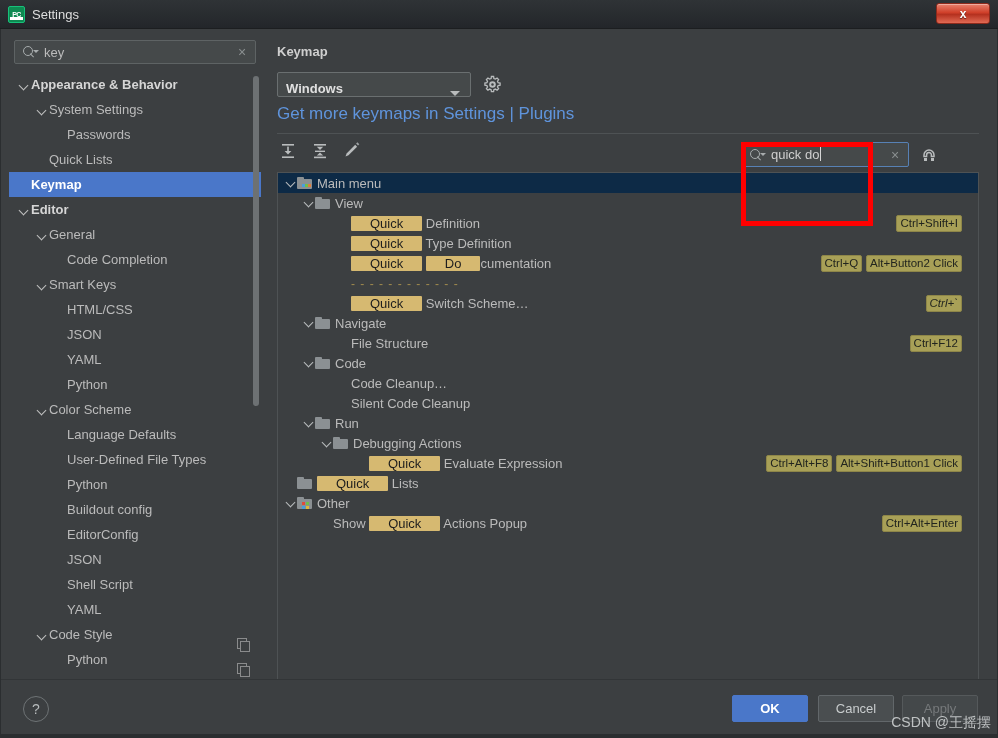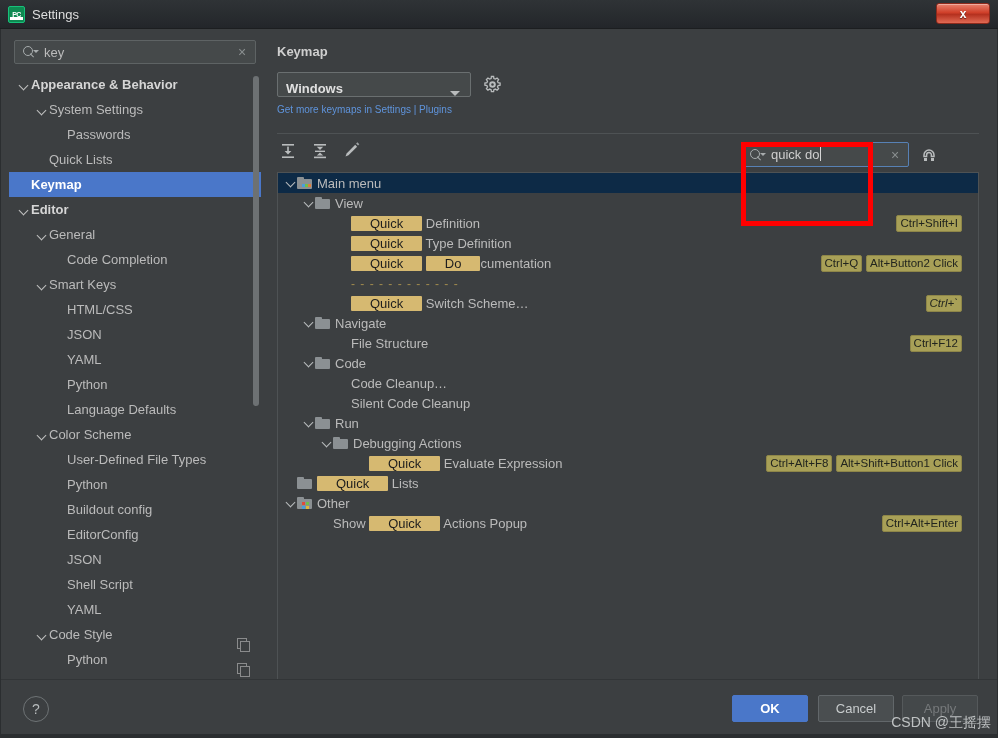--- a/index.html
+++ b/index.html
@@ -175,21 +175,21 @@
     width: 0; height: 0; margin-right: 10px;
     border-left: 5px solid transparent; border-right: 5px solid transparent;
     border-top: 5px solid #b9bcbd;
   }
   .gear {
     position: absolute; left: 218px; top: 41px;
     width: 19px; height: 19px; cursor: pointer;
   }
   .link {
     position: absolute; left: 12px; top: 70px;
-    font-size: 10px; color: #5f94dc; cursor: pointer;
+    font-size: 17px; color: #5f94dc; cursor: pointer;
   }
   .hr {
     position: absolute; left: 12px; top: 99px;
     width: 702px; height: 1px; background: #4e5254;
   }
   .toolbar-icons {
     position: absolute; left: 12px; top: 106px;
     display: flex; align-items: center; gap: 10px;
   }
   .tb-btn { width: 22px; height: 22px; position: relative; cursor: pointer; }
@@ -407,28 +407,28 @@
             <div style="width: 44px; flex: 0 0 auto;"></div>
             <div class="s-chev"></div>
             <div class="s-label">YAML</div>
           </div>
           <div class="s-item">
             <div style="width: 44px; flex: 0 0 auto;"></div>
             <div class="s-chev"></div>
             <div class="s-label">Python</div>
           </div>
           <div class="s-item">
-            <div style="width: 44px; flex: 0 0 auto;"></div>
-            <div class="s-chev"></div>
-            <div class="s-label">Language Defaults</div>
-          </div>
-          <div class="s-item">
             <div style="width: 26px; flex: 0 0 auto;"></div>
             <div class="s-chev open"></div>
             <div class="s-label">Color Scheme</div>
+          </div>
+          <div class="s-item">
+            <div style="width: 44px; flex: 0 0 auto;"></div>
+            <div class="s-chev"></div>
+            <div class="s-label">Language Defaults</div>
           </div>
           <div class="s-item">
             <div style="width: 44px; flex: 0 0 auto;"></div>
             <div class="s-chev"></div>
             <div class="s-label">User-Defined File Types</div>
           </div>
           <div class="s-item">
             <div style="width: 44px; flex: 0 0 auto;"></div>
             <div class="s-chev"></div>
             <div class="s-label">Python</div>

